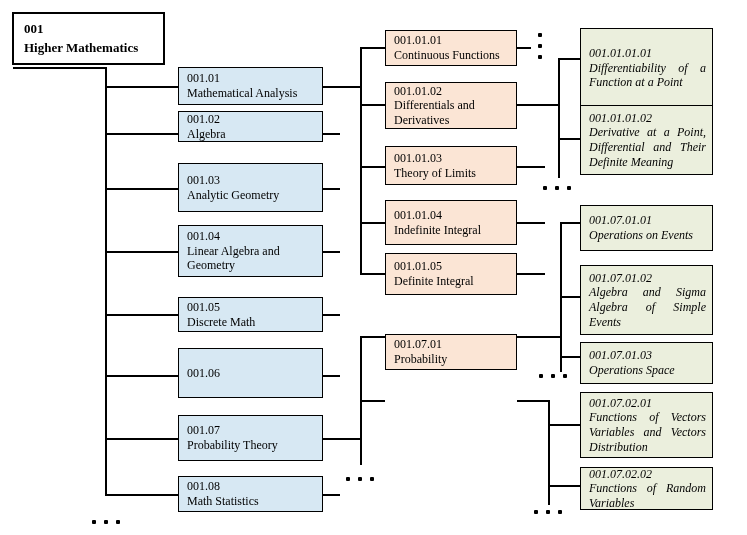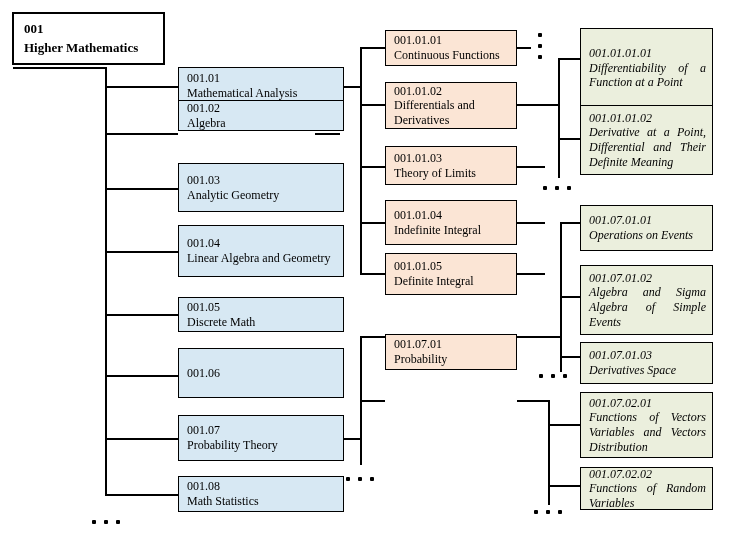--- a/index.html
+++ b/index.html
@@ -11,21 +11,21 @@
     position:absolute;box-sizing:border-box;border:1.5px solid #000;
     display:flex;flex-direction:column;justify-content:center;
     padding:2px 6px 2px 8px;font-size:12px;line-height:1.22;z-index:2;
   }
   .node .code{white-space:nowrap;}
   .root{
     left:12px;top:12px;width:153px;height:53px;border-width:2px;
     background:var(--root-fill,#ffffff);font-weight:bold;font-size:13px;line-height:1.45;
     padding-left:10px;
   }
-  .l2{left:178px;width:166px;background:var(--level2-fill,#D7E8F3);}
+  .l2{left:178px;width:145px;background:var(--level2-fill,#D7E8F3);}
   .l3{left:385px;width:132px;background:var(--level3-fill,#FBE5D5);}
   .l4{left:580px;width:133px;background:var(--level4-fill,#EBEFDD);font-style:italic;}
   .l4 .name{text-align:justify;}
   .h,.v{position:absolute;background:var(--line,#000);z-index:1;}
   .h{height:1.5px;}
   .v{width:1.5px;}
   .dots-h,.dots-v{position:absolute;display:flex;z-index:1;}
   .dots-h{flex-direction:row;gap:8px;}
   .dots-v{flex-direction:column;gap:7px;}
   .dots-h i,.dots-v i{display:block;width:4px;height:4px;background:#000;border-radius:1px;}
@@ -120,21 +120,21 @@
 
   <div class="node root">
     <div class="code">001</div>
     <div class="name">Higher Mathematics</div>
   </div>
 
   <div class="node l2" style="top:67px;height:38px">
     <div class="code">001.01</div>
     <div class="name">Mathematical Analysis</div>
   </div>
-  <div class="node l2" style="top:100px;height:31px">
+  <div class="node l2" style="top:111px;height:31px">
     <div class="code">001.02</div>
     <div class="name">Algebra</div>
   </div>
   <div class="node l2" style="top:163px;height:49px">
     <div class="code">001.03</div>
     <div class="name">Analytic Geometry</div>
   </div>
   <div class="node l2" style="top:225px;height:52px">
     <div class="code">001.04</div>
     <div class="name">Linear Algebra and Geometry</div>
@@ -191,21 +191,21 @@
   <div class="node l4" style="top:205px;height:46px">
     <div class="code">001.07.01.01</div>
     <div class="name">Operations on Events</div>
   </div>
   <div class="node l4" style="top:265px;height:70px">
     <div class="code">001.07.01.02</div>
     <div class="name">Algebra and Sigma Algebra of Simple Events</div>
   </div>
   <div class="node l4" style="top:342px;height:42px">
     <div class="code">001.07.01.03</div>
-    <div class="name">Derivatives Space</div>
+    <div class="name">Operations Space</div>
   </div>
   <div class="node l4" style="top:392px;height:66px">
     <div class="code">001.07.02.01</div>
     <div class="name">Functions of Vectors Variables and Vectors Distribution</div>
   </div>
   <div class="node l4" style="top:467px;height:43px">
     <div class="code">001.07.02.02</div>
     <div class="name">Functions of Random Variables</div>
   </div>
 

